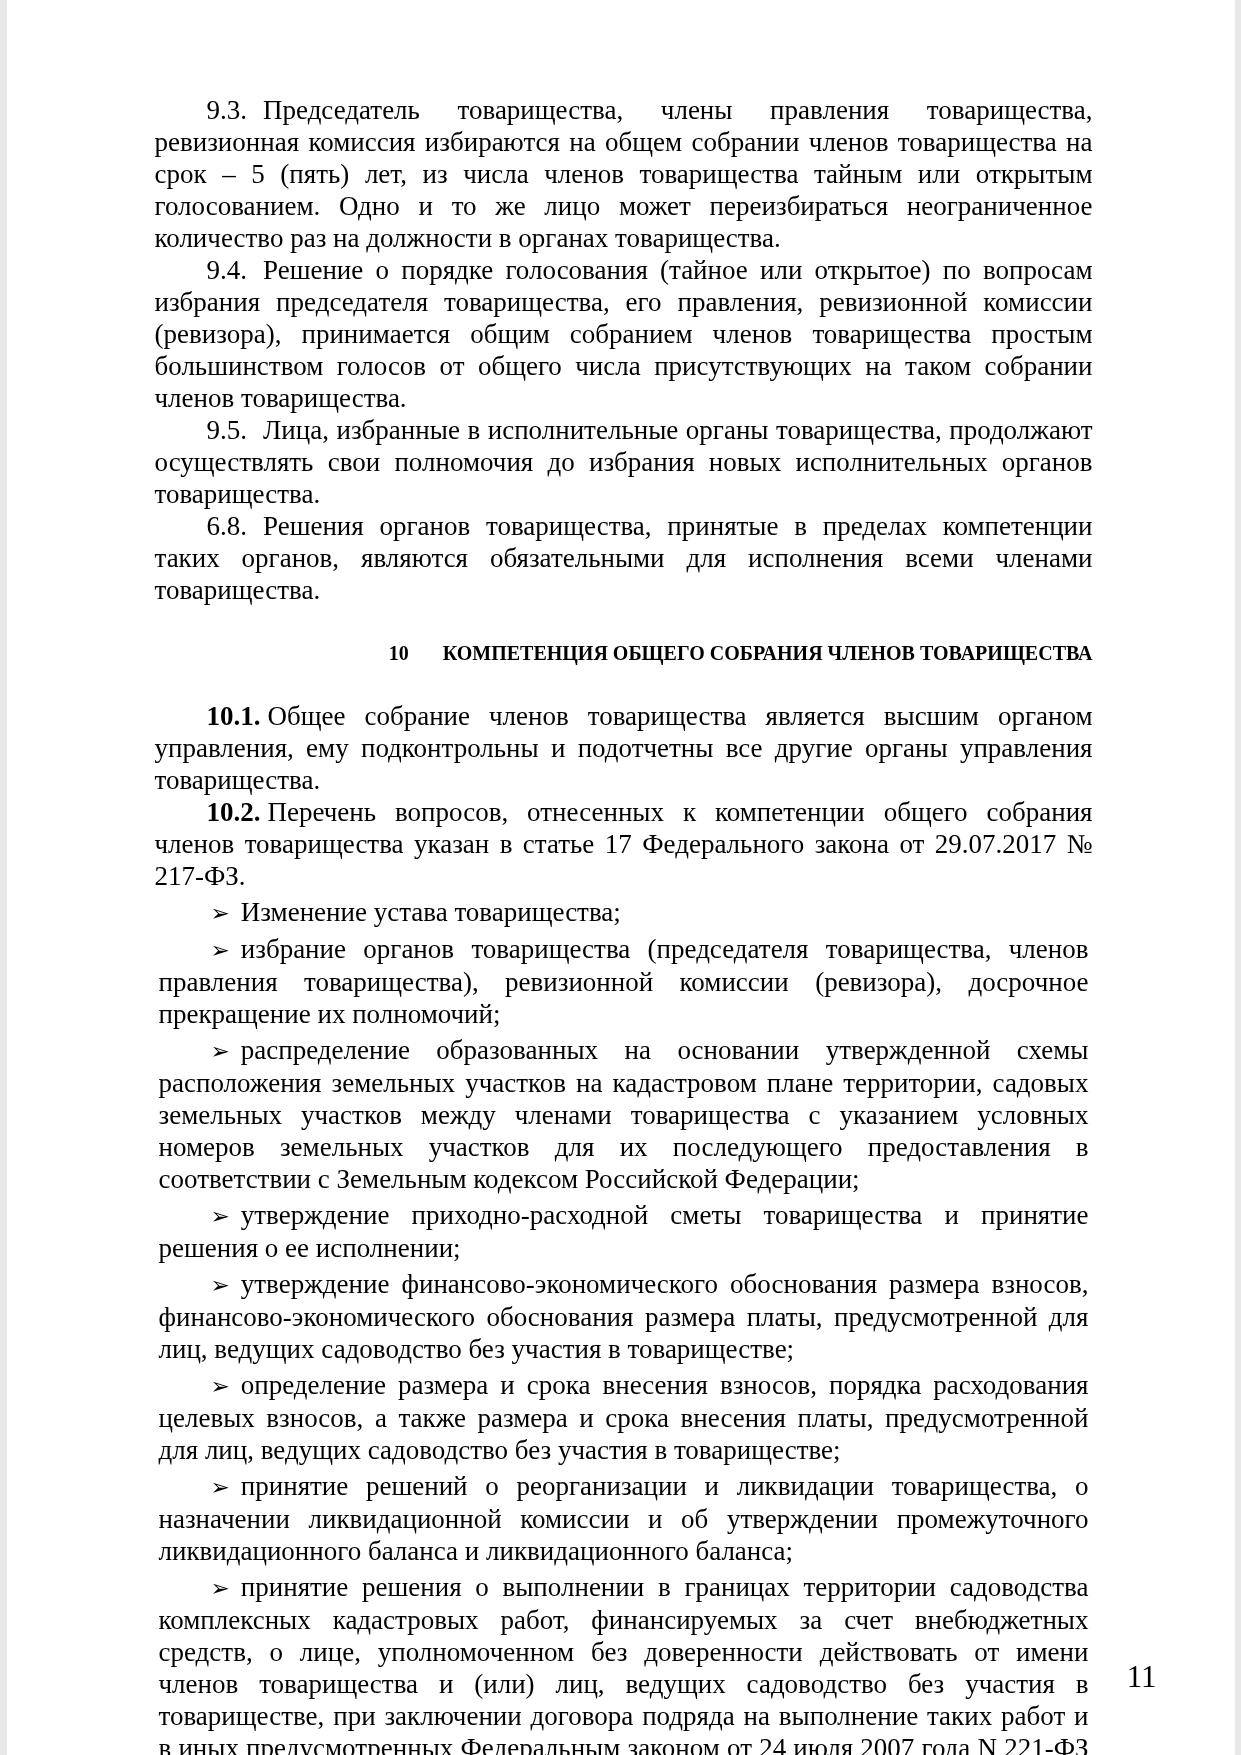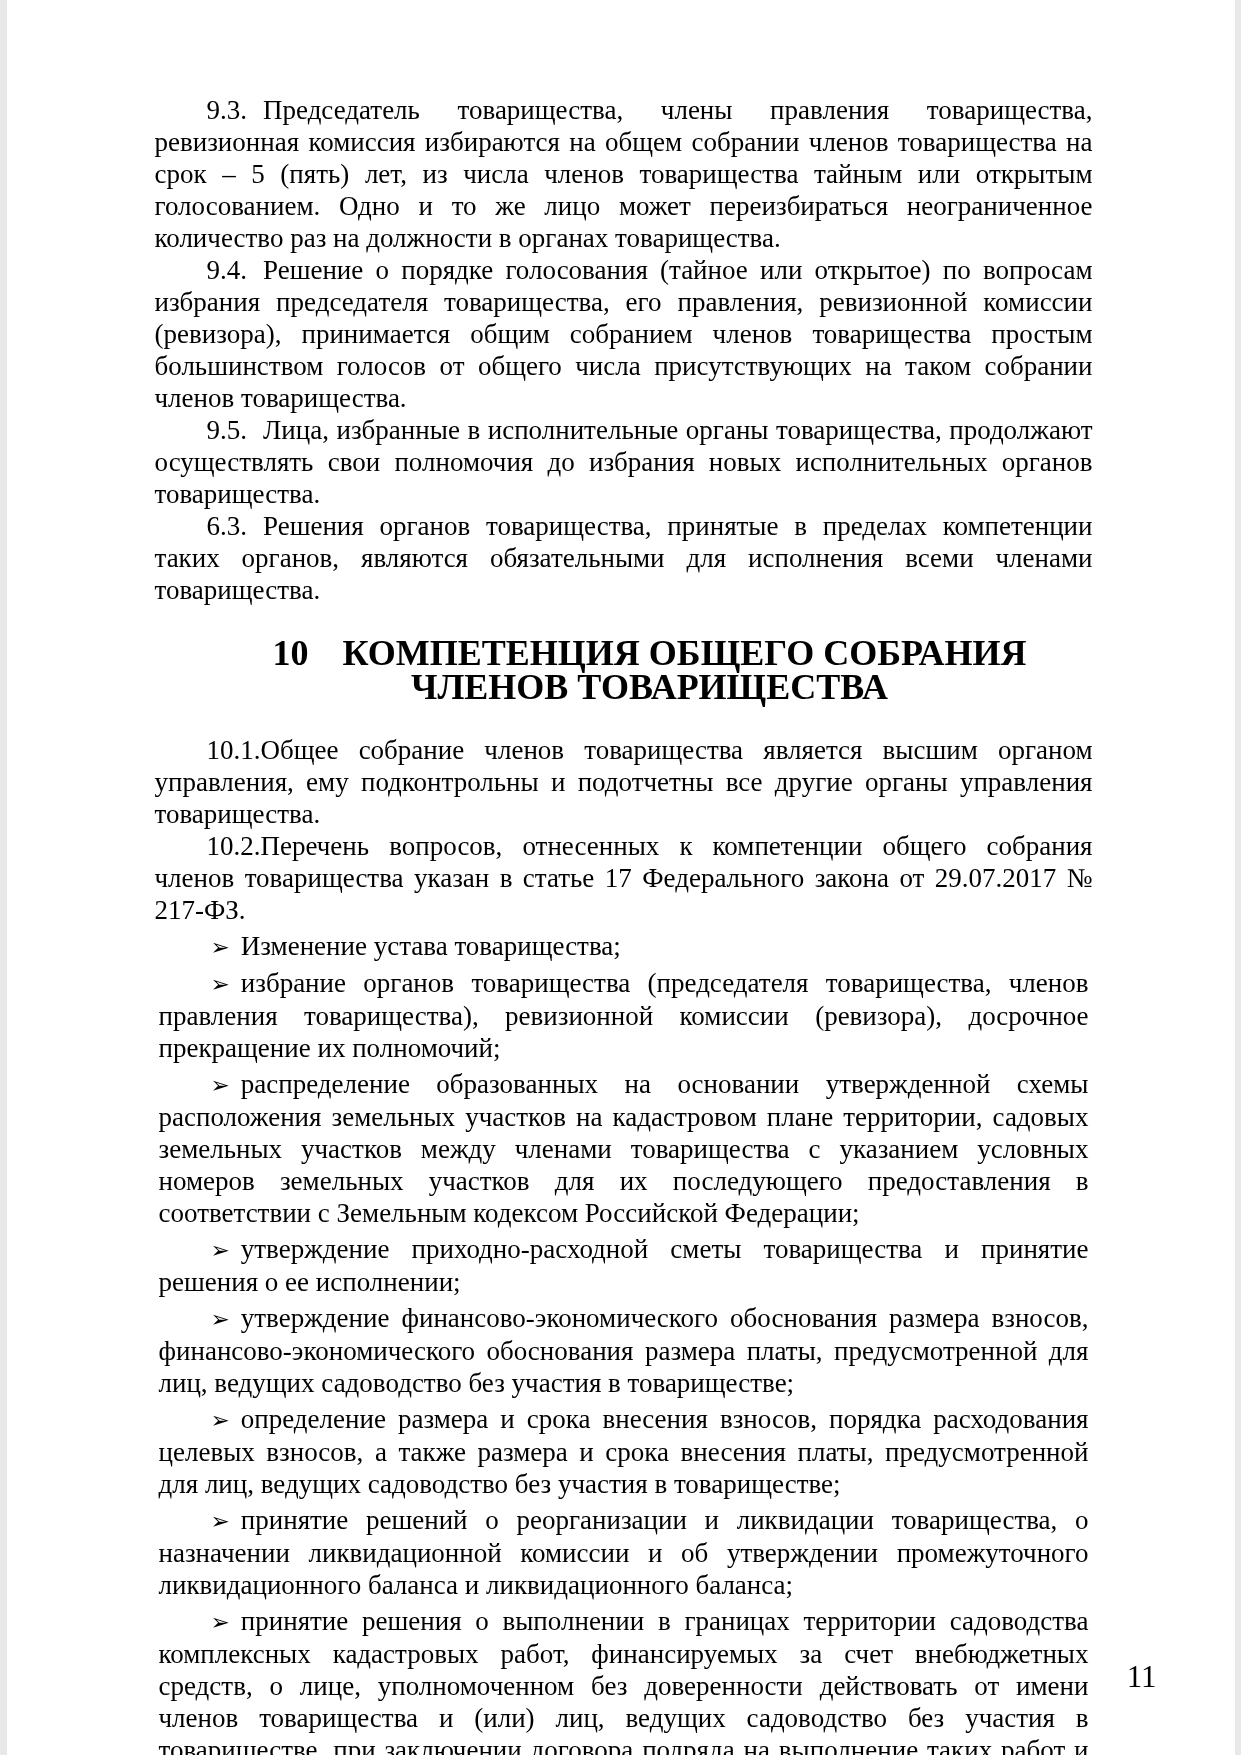--- a/index.html
+++ b/index.html
@@ -27,28 +27,29 @@
     text-align: justify;
   }
   p.para {
     margin: 0;
     text-indent: 52px;
   }
   .pnum {
     margin-right: 16px;
   }
   .pnum.g-sm {
-    margin-right: 0;
+    margin-right: 7px;
+    font-weight: bold;
   }
   h2.heading {
     margin: 30px 0 30px 52px;
-    font-size: 36px;
+    font-size: 20px;
     line-height: 34px;
     font-weight: bold;
-    text-align: center;
+    text-align: right;
   }
   .hnum {
     margin-right: 34px;
   }
   p.bullet {
     margin: 4px;
     text-indent: 52px;
   }
   .marker {
     font-family: "DejaVu Sans", sans-serif;
@@ -68,21 +69,21 @@
 
 <div class="page">
   <div class="content">
 
     <p class="para"><span class="pnum">9.3.</span><span>Председатель товарищества, члены правления товарищества, ревизионная комиссия избираются на общем собрании членов товарищества на срок – 5 (пять) лет, из числа членов товарищества тайным или открытым голосованием. Одно и то же лицо может переизбираться неограниченное количество раз на должности в органах товарищества.</span></p>
 
     <p class="para"><span class="pnum">9.4.</span><span>Решение о порядке голосования (тайное или открытое) по вопросам избрания председателя товарищества, его правления, ревизионной комиссии (ревизора), принимается общим собранием членов товарищества простым большинством голосов от общего числа присутствующих на таком собрании членов товарищества.</span></p>
 
     <p class="para"><span class="pnum">9.5.</span><span>Лица, избранные в исполнительные органы товарищества, продолжают осуществлять свои полномочия до избрания новых исполнительных органов товарищества.</span></p>
 
-    <p class="para"><span class="pnum">6.3.</span><span>Решения органов товарищества, принятые в пределах компетенции таких органов, являются обязательными для исполнения всеми членами товарищества.</span></p>
+    <p class="para"><span class="pnum">6.8.</span><span>Решения органов товарищества, принятые в пределах компетенции таких органов, являются обязательными для исполнения всеми членами товарищества.</span></p>
 
     <h2 class="heading"><span class="hnum">10</span><span>КОМПЕТЕНЦИЯ ОБЩЕГО СОБРАНИЯ ЧЛЕНОВ ТОВАРИЩЕСТВА</span></h2>
 
     <p class="para"><span class="pnum g-sm">10.1.</span><span>Общее собрание членов товарищества является высшим органом управления, ему подконтрольны и подотчетны все другие органы управления товарищества.</span></p>
 
     <p class="para"><span class="pnum g-sm">10.2.</span><span>Перечень вопросов, отнесенных к компетенции общего собрания членов товарищества указан в статье 17 Федерального закона от 29.07.2017 № 217-ФЗ.</span></p>
 
 
     <p class="bullet"><span class="marker">➢</span><span>Изменение устава товарищества;</span></p>
 

